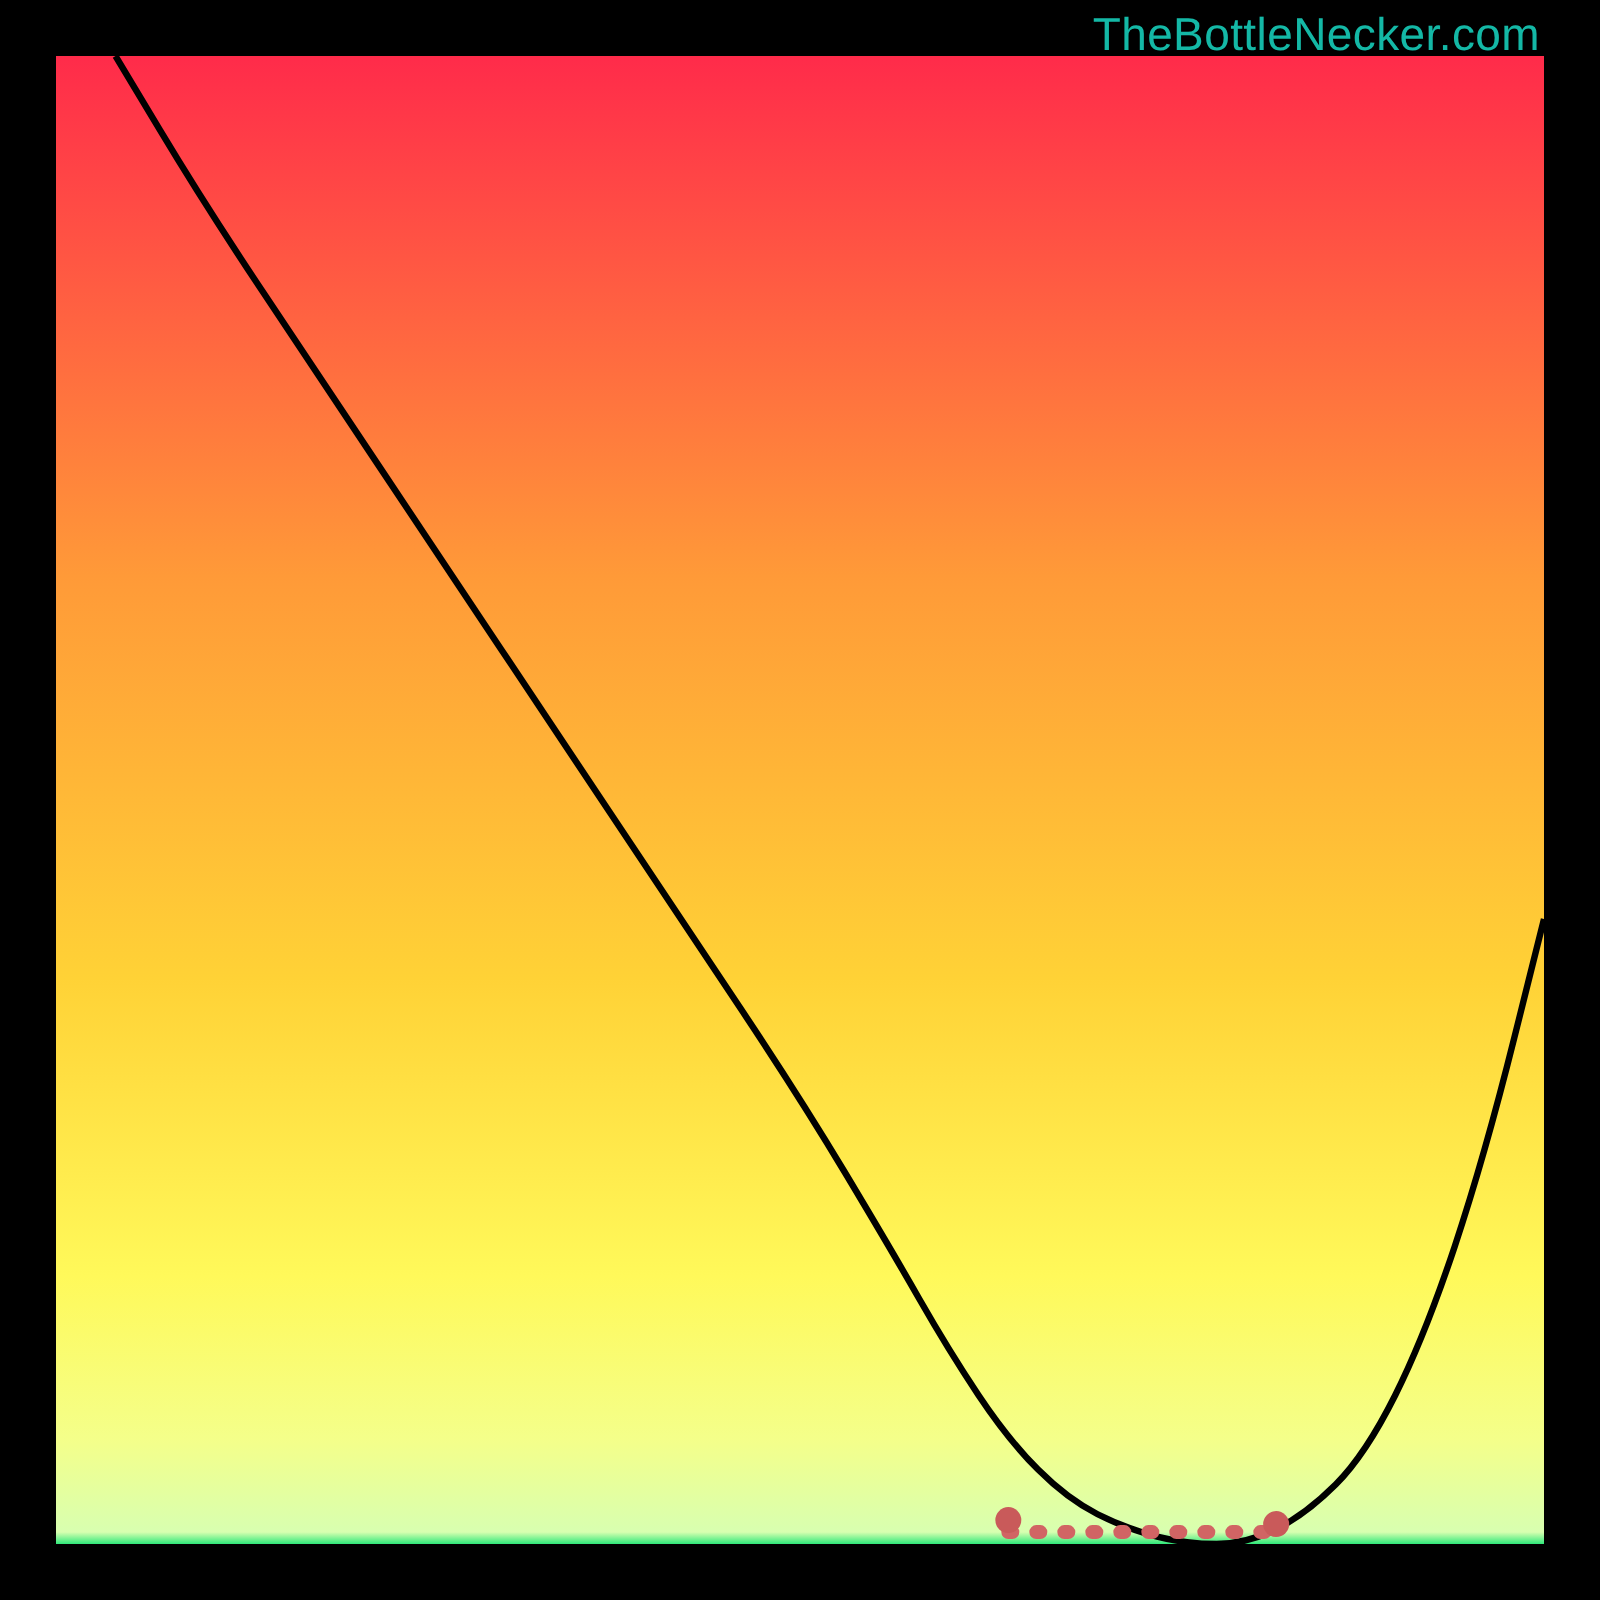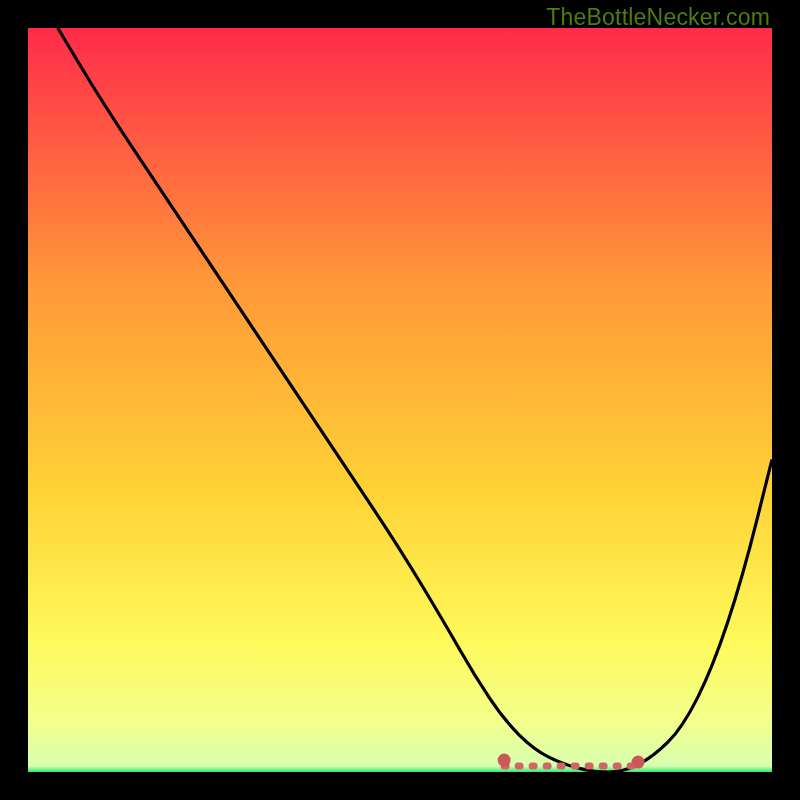--- a/index.html
+++ b/index.html
@@ -1,21 +1,21 @@
 <!DOCTYPE html>
 <html><head>
 <meta charset="utf-8">
 <style>
   * { margin: 0; padding: 0; box-sizing: border-box; }
   body { width: 800px; height: 800px; overflow: hidden; background: #000; font-family: Arial, sans-serif; }
   .chart-container { position: relative; width: 800px; height: 800px; background: #000; }
   .plot-area { position: absolute; left: 28px; top: 28px; width: 744px; height: 744px; }
   .gradient-bg { position: absolute; left: 0; top: 0; width: 100%; height: 100%; }
   .curve-svg { position: absolute; left: 0; top: 0; width: 100%; height: 100%; }
-  .watermark { position: absolute; top: 4px; right: 30px; color: #4d7c0f; font-size: 23px; font-weight: 400; letter-spacing: 0.2px; }
+  .watermark { position: absolute; top: 4px; right: 30px; color: #14b8a6; font-size: 23px; font-weight: 400; letter-spacing: 0.2px; }
 </style>
 </head>
 <body>
 
 <div class="chart-container">
   <div class="watermark">TheBottleNecker.com</div>
   <div class="plot-area">
     <svg class="gradient-bg" viewBox="0 0 744 744" preserveAspectRatio="none">
       <defs>
         <linearGradient id="bgGrad" x1="0" y1="0" x2="0" y2="1">

